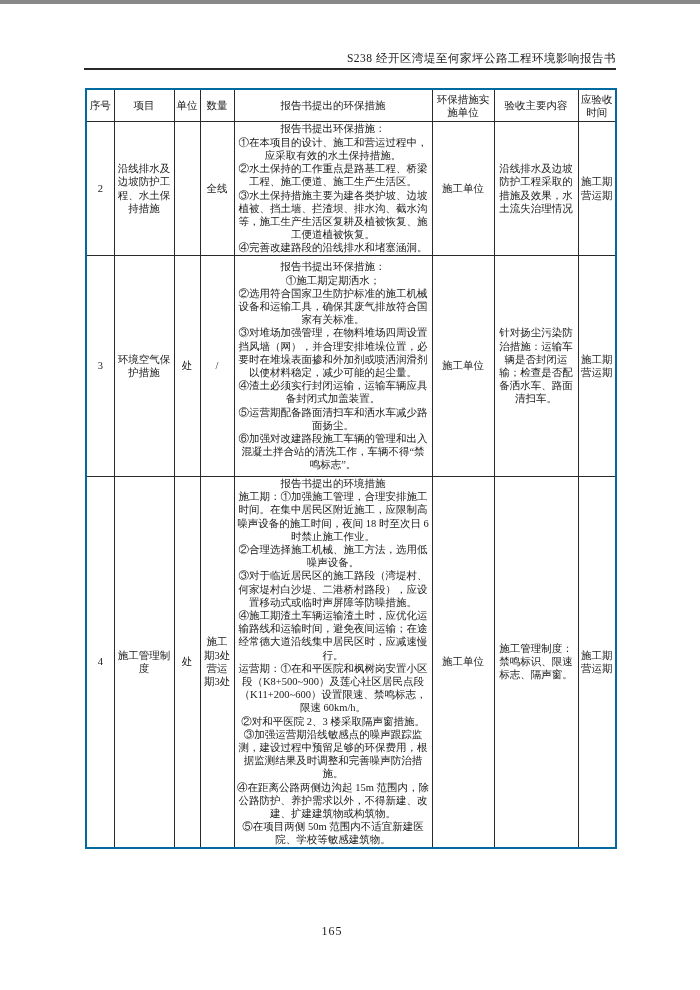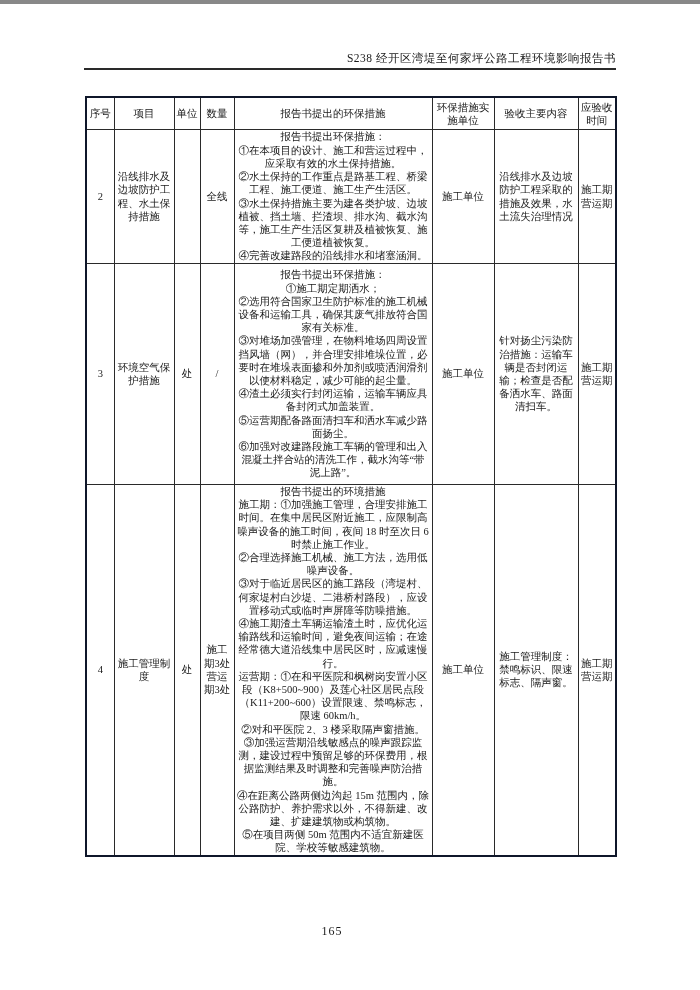--- a/index.html
+++ b/index.html
@@ -9,23 +9,23 @@
     overflow:hidden;margin:4px auto;
   }
   .doc-header-title{
     position:absolute;top:47px;left:84px;width:532px;
     text-align:right;font-size:11.5px;letter-spacing:0.5px;white-space:nowrap;
   }
   .doc-header-rule{
     position:absolute;top:64px;left:84px;width:532px;height:2px;background:#2a2a2a;
   }
   table.epa{
-    position:absolute;top:92px;left:85px;width:530px;
+    position:absolute;top:84px;left:85px;width:530px;
     border-collapse:collapse;table-layout:fixed;
-    border:2px solid #0f172a;
+    border:2px solid #0369a1;
   }
   table.epa th, table.epa td{
     border:1px solid #2a2a2a;
     font-size:10.5px;line-height:13.2px;
     padding:0 2px;overflow:hidden;vertical-align:middle;text-align:center;
     font-weight:normal;word-break:break-all;
   }
   table.epa tr.hdr th{height:31px;line-height:13px;}
   td.measures{
     vertical-align:top;text-align:justify;text-justify:inter-ideograph;
@@ -95,21 +95,21 @@
           <td>环境空气保护措施</td>
           <td>处</td>
           <td>/</td>
           <td class="measures">
             <div class="m-head">报告书提出环保措施：</div>
             <div class="m-par">①施工期定期洒水；</div>
             <div class="m-par">②选用符合国家卫生防护标准的施工机械设备和运输工具，确保其废气排放符合国家有关标准。</div>
             <div class="m-par">③对堆场加强管理，在物料堆场四周设置挡风墙（网），并合理安排堆垛位置，必要时在堆垛表面掺和外加剂或喷洒润滑剂以使材料稳定，减少可能的起尘量。</div>
             <div class="m-par">④渣土必须实行封闭运输，运输车辆应具备封闭式加盖装置。</div>
             <div class="m-par">⑤运营期配备路面清扫车和洒水车减少路面扬尘。</div>
-            <div class="m-par">⑥加强对改建路段施工车辆的管理和出入混凝土拌合站的清洗工作，截水沟等“带泥上路”。</div>
+            <div class="m-par">⑥加强对改建路段施工车辆的管理和出入混凝土拌合站的清洗工作，车辆不得“禁鸣标志”。</div>
           </td>
           <td>施工单位</td>
           <td>针对扬尘污染防治措施：运输车辆是否封闭运输；检查是否配备洒水车、路面清扫车。</td>
           <td>施工期营运期</td>
         </tr>
         <tr class="row-h4">
           <td>4</td>
           <td>施工管理制度</td>
           <td>处</td>
           <td>施工期3处 营运期3处</td>

